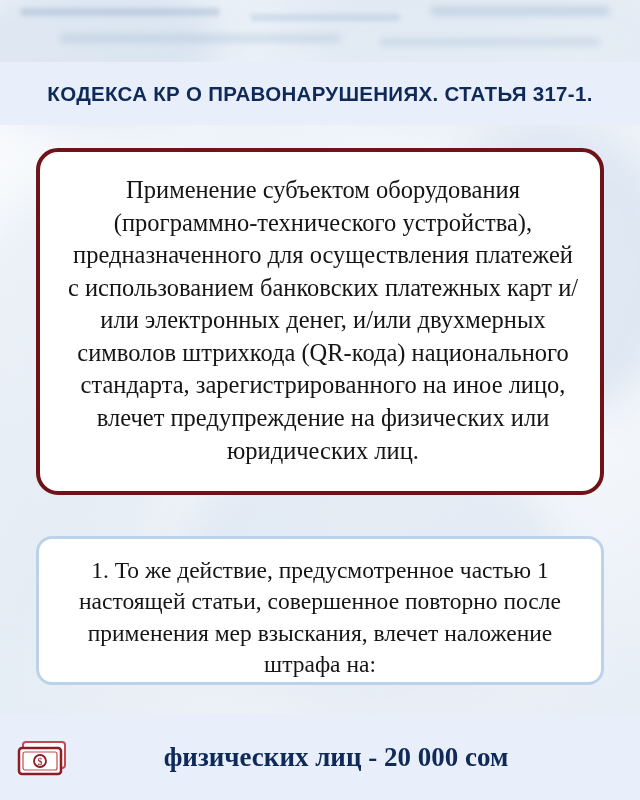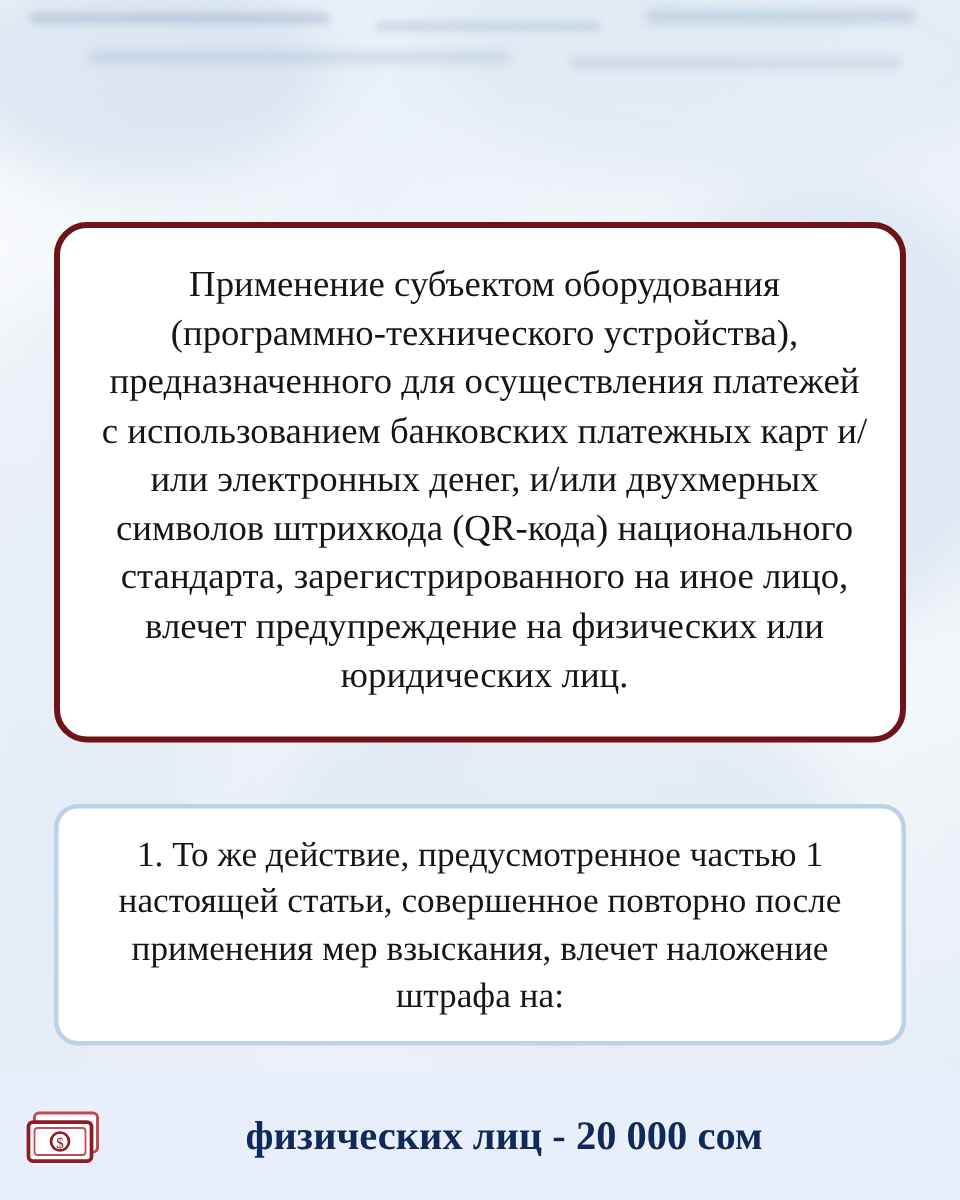--- a/index.html
+++ b/index.html
@@ -111,21 +111,21 @@
   
   .card-second {
     position: absolute;
     left: 36px;
     top: 536px;
     width: 568px;
     box-sizing: border-box;
     background: #ffffff;
     border: 3px solid #bcd2ea;
     border-radius: 16px;
-    padding: 16px 26px 13px 26px;
+    padding: 16px 26px 1px 26px;
   }
   .card-second-text {
     font-family: "Liberation Serif", serif;
     font-size: 23.5px;
     line-height: 1.34;
     color: #151515;
     text-align: center;
   }
 
   
@@ -181,20 +181,23 @@
   </div>
 
   <div class="top-strip">
     <div class="strip-l1"></div>
     <div class="strip-l2"></div>
     <div class="strip-l3"></div>
     <div class="strip-l4"></div>
     <div class="strip-l5"></div>
   </div>
 
+  <div class="header-bar">
+    <div class="header-title">КОДЕКСА КР О ПРАВОНАРУШЕНИЯХ. СТАТЬЯ 317-1.</div>
+  </div>
 
   <div class="card-main">
     <div class="card-main-text">Применение субъектом оборудования (программно-технического устройства), предназначенного для осуществления платежей с использованием банковских платежных карт и/или электронных денег, и/или двухмерных символов штрихкода (QR-кода) национального стандарта, зарегистрированного на иное лицо, влечет предупреждение на физических или юридических лиц.</div>
   </div>
 
   <div class="card-second">
     <div class="card-second-text">1. То же действие, предусмотренное частью 1 настоящей статьи, совершенное повторно после применения мер взыскания, влечет наложение штрафа на:</div>
   </div>
 
   <div class="fine-bar">

